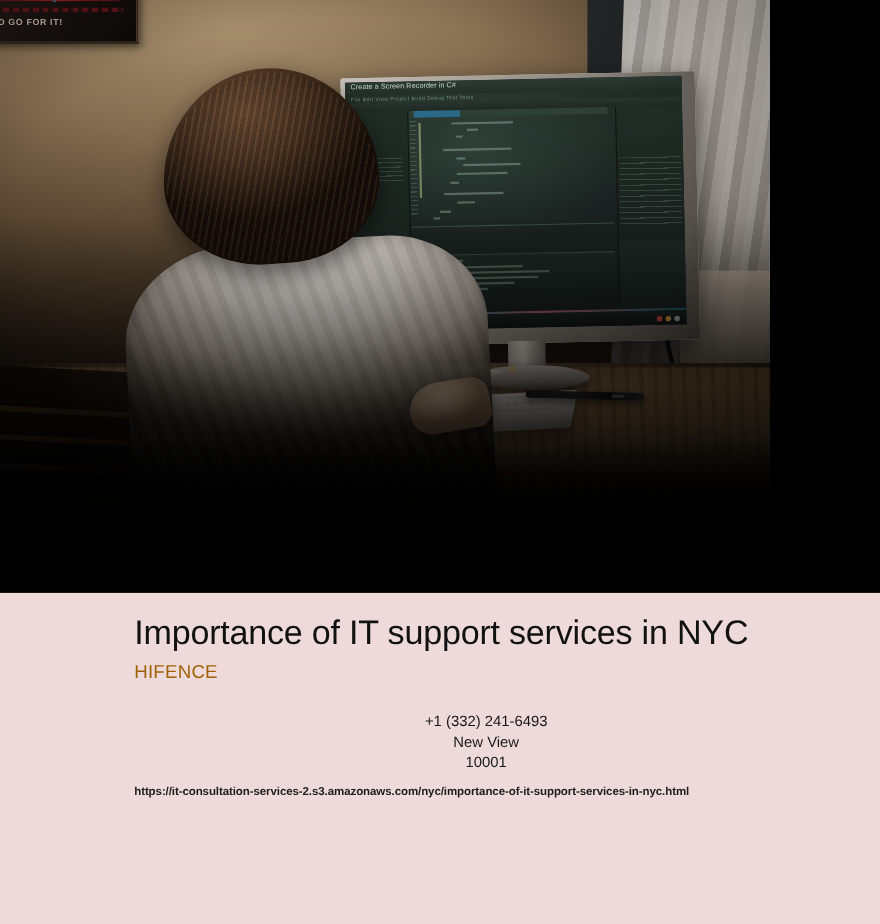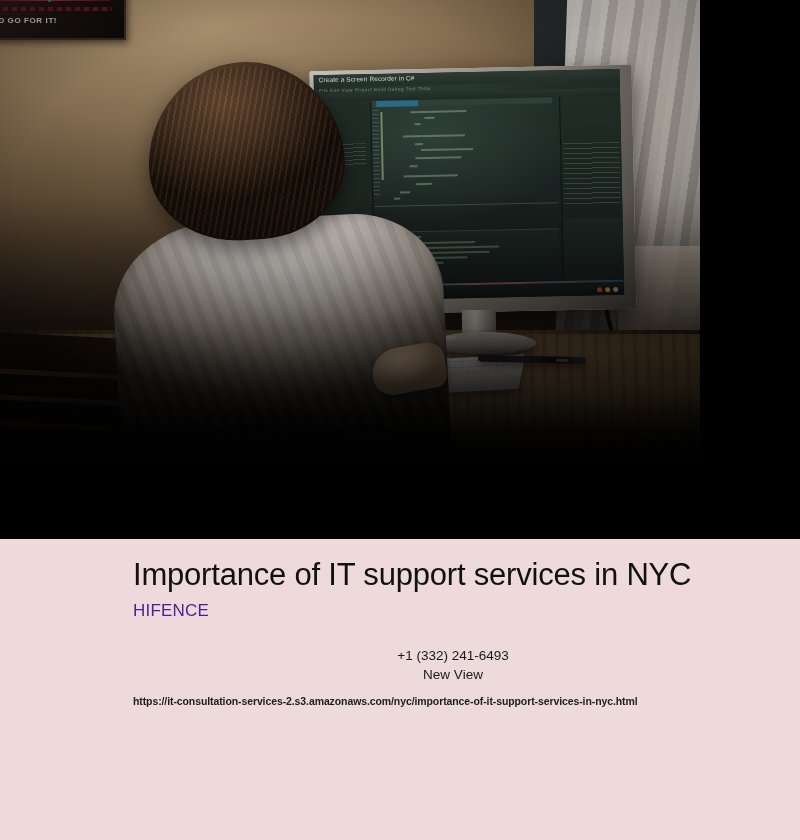--- a/index.html
+++ b/index.html
@@ -482,40 +482,40 @@
   #info-panel {
     position: absolute;
     left: 0;
     top: 539px;
     width: 800px;
     height: 301px;
     background: #eedada;
   }
   .info-inner {
     position: absolute;
-    left: 133px;
+    left: 122px;
     top: 18px;
     width: 640px;
   }
   #article-title {
     margin: 0;
     font-family: "Liberation Sans", sans-serif;
     font-size: 31px;
     font-weight: 400;
     color: #111111;
     letter-spacing: -0.2px;
     line-height: 1.15;
     white-space: nowrap;
   }
   #brand-name {
     margin: 9px 0 0 0;
     font-family: "Liberation Sans", sans-serif;
     font-size: 17px;
     font-weight: 400;
-    color: #4c1d95;
+    color: #a16207;
     letter-spacing: 0.2px;
     line-height: 1.1;
   }
   .contact-block {
     margin-top: 27px;
   }
   .contact-line {
     font-family: "Liberation Sans", sans-serif;
     font-size: 13.5px;
     color: #1a1a1a;
@@ -663,19 +663,20 @@
   <div id="info-panel">
     <div class="info-inner">
 
       <h1 id="article-title">Importance of IT support services in NYC</h1>
 
       <div id="brand-name">HIFENCE</div>
 
       <div class="contact-block">
         <div class="contact-line">+1 (332) 241-6493</div>
         <div class="contact-line">New View</div>
+        <div class="contact-line">10001</div>
       </div>
 
       <div id="source-url">https://it-consultation-services-2.s3.amazonaws.com/nyc/importance-of-it-support-services-in-nyc.html</div>
     </div>
   </div>
 
 </div>
 
 </body></html>

